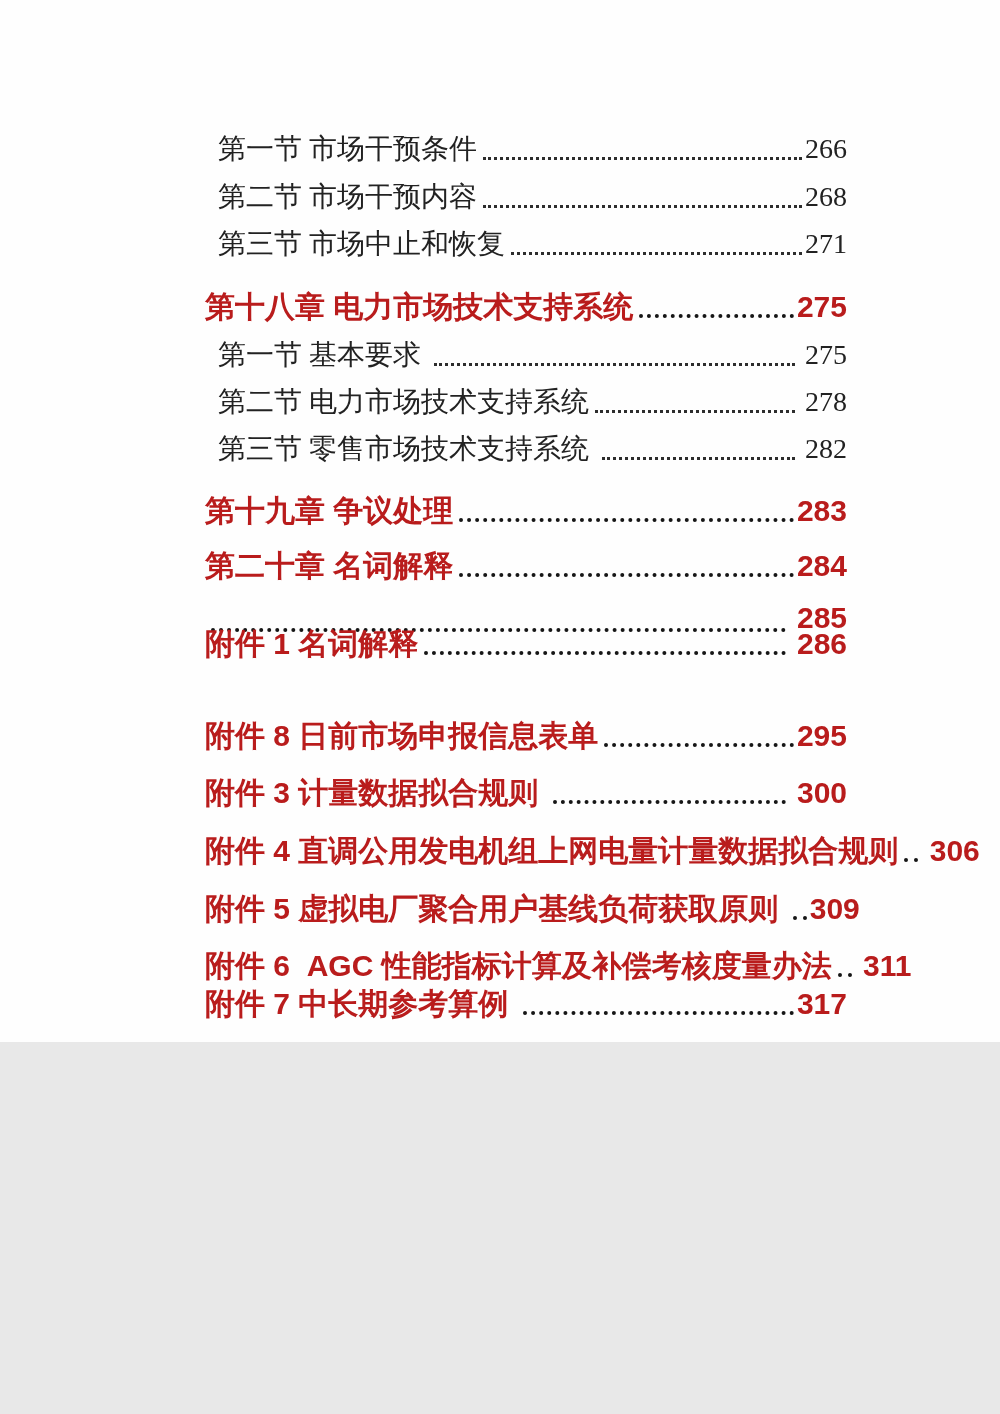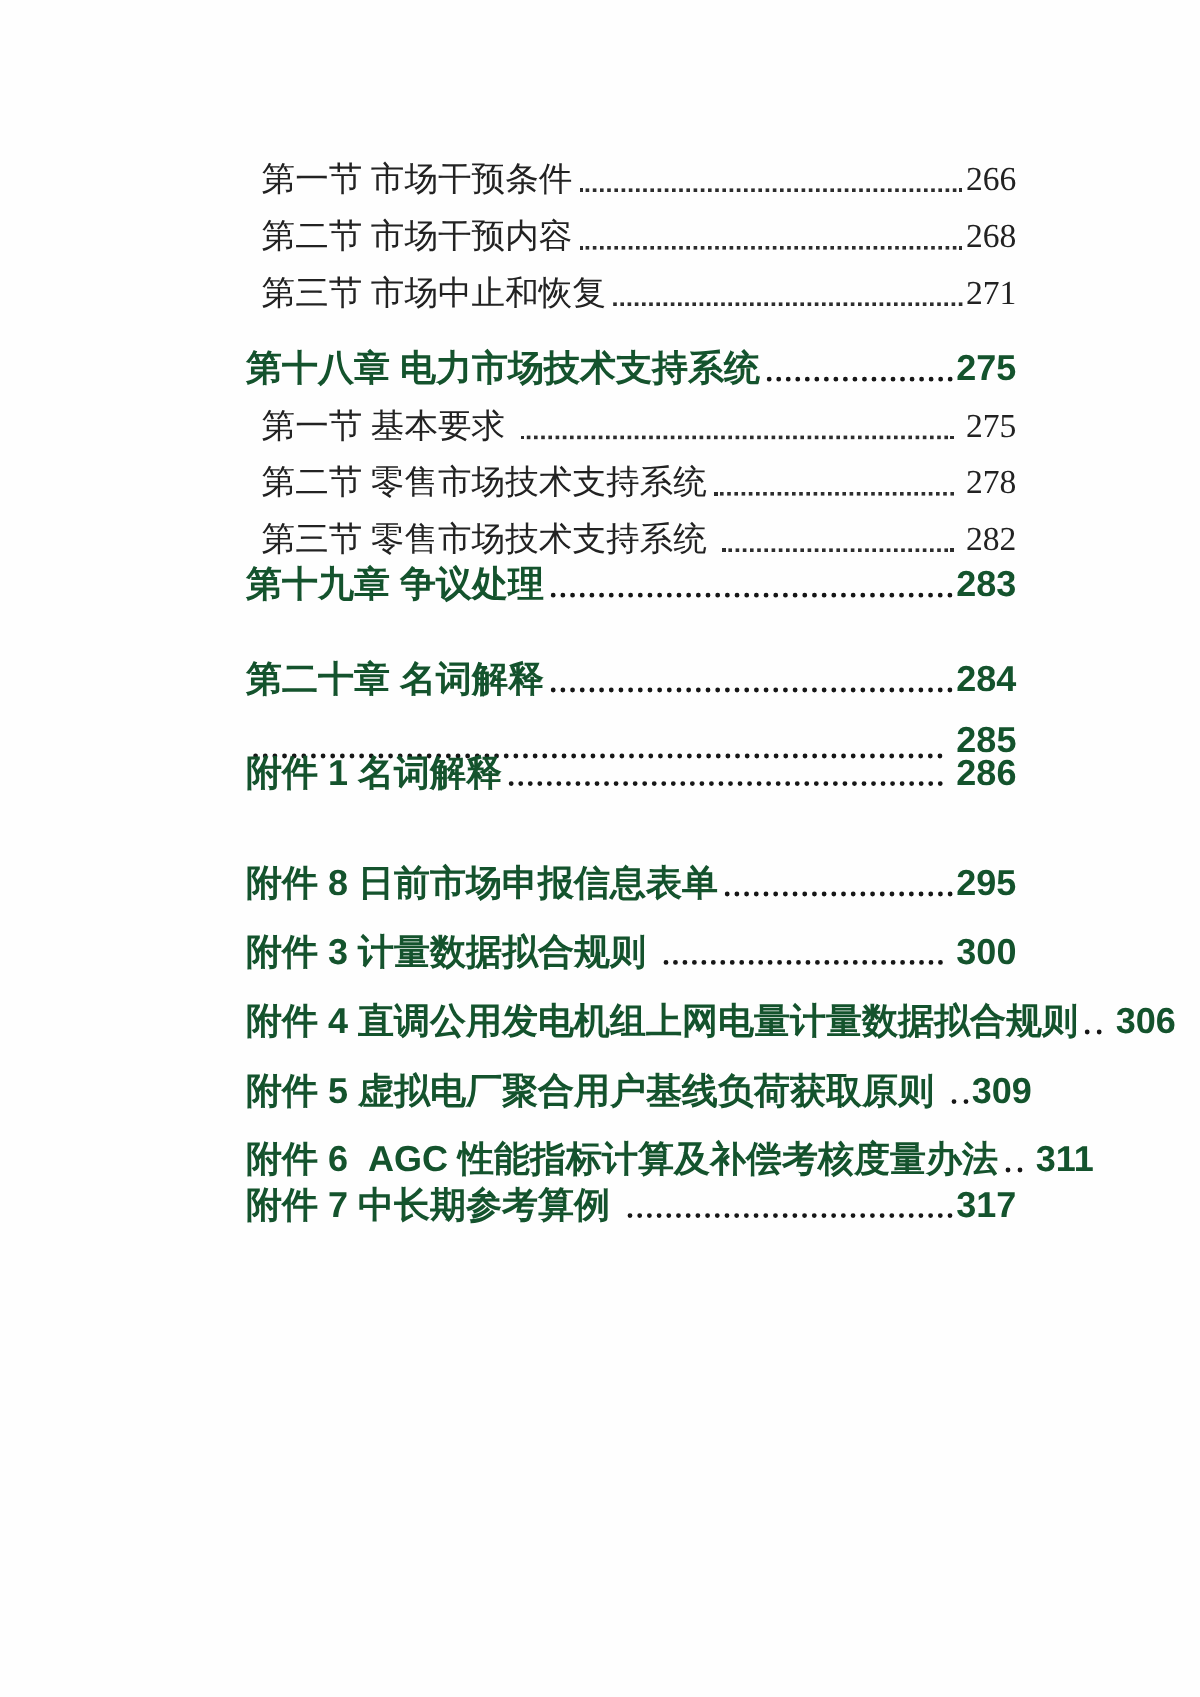--- a/index.html
+++ b/index.html
@@ -3,21 +3,21 @@
 <meta charset="utf-8">
 <style>
   html, body {
     margin: 0;
     padding: 0;
     background: #e8e8e8;
   }
   .page {
     position: relative;
     width: 1000px;
-    height: 1414px;
+    height: 1042px;
     margin: 0 auto;
     background: #fefefe;
     overflow: hidden;
     font-family: "Liberation Serif", serif;
   }
   .toc-row {
     position: absolute;
     right: 153px;
     display: flex;
     align-items: baseline;
@@ -28,21 +28,21 @@
     font-family: "Liberation Serif", serif;
     font-weight: 400;
     font-size: 28px;
     color: #222222;
   }
   .toc-row.chapter {
     left: 205px;
     font-family: "Liberation Sans", sans-serif;
     font-weight: 700;
     font-size: 30px;
-    color: #14532d;
+    color: #b91c1c;
   }
   .toc-label {
     white-space: pre;
     flex: 0 0 auto;
   }
   .toc-dots {
     flex: 1 1 auto;
     min-width: 14px;
     height: 0;
     align-self: flex-end;
@@ -87,32 +87,32 @@
     <span class="toc-page">275</span>
   </div>
 
   <div class="toc-row section" style="top:336px">
     <span class="toc-label">第一节 基本要求 </span>
     <span class="toc-dots"></span>
     <span class="toc-page"> 275</span>
   </div>
 
   <div class="toc-row section" style="top:383px">
-    <span class="toc-label">第二节 零售市场技术支持系统</span>
+    <span class="toc-label">第二节 电力市场技术支持系统</span>
     <span class="toc-dots"></span>
     <span class="toc-page"> 278</span>
   </div>
 
   <div class="toc-row section" style="top:430px">
     <span class="toc-label">第三节 零售市场技术支持系统 </span>
     <span class="toc-dots"></span>
     <span class="toc-page"> 282</span>
   </div>
 
-  <div class="toc-row chapter" style="top:467px">
+  <div class="toc-row chapter" style="top:491px">
     <span class="toc-label">第十九章 争议处理</span>
     <span class="toc-dots"></span>
     <span class="toc-page">283</span>
   </div>
 
   <div class="toc-row chapter" style="top:546px">
     <span class="toc-label">第二十章 名词解释</span>
     <span class="toc-dots"></span>
     <span class="toc-page">284</span>
   </div>

